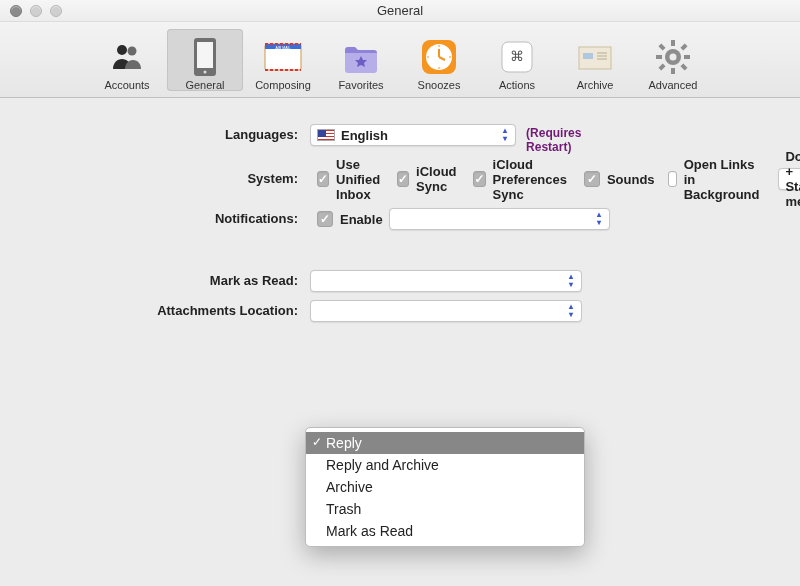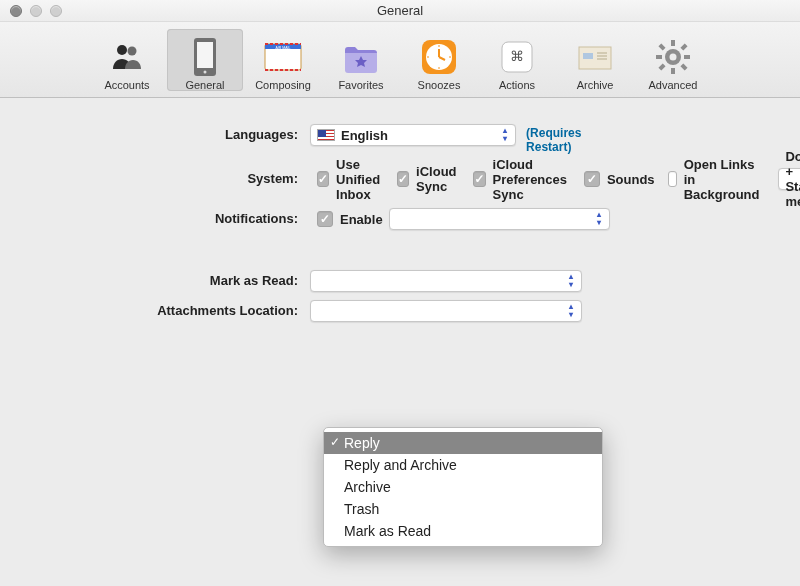--- a/index.html
+++ b/index.html
@@ -76,35 +76,35 @@
     position: relative;
     font-size: 13px;
   }
   .select .stepper {
     position: absolute; right: 2px; top: 2px; bottom: 2px; width: 16px;
     display: flex; flex-direction: column; align-items: center; justify-content: center;
     color: #4a6ad0;
   }
   .select .stepper::before { content:"▴"; font-size:8px; line-height:8px; color:#3a59c4;}
   .select .stepper::after  { content:"▾"; font-size:8px; line-height:8px; color:#3a59c4;}
-  .hint { font-size: 12px; color: #0369a1; padding-left: 4px; margin-top: 2px; margin-bottom: 6px;}
+  .hint { font-size: 12px; color: #701a75; padding-left: 4px; margin-top: 2px; margin-bottom: 6px;}
   .chk { display: flex; align-items: center; gap: 7px; font-size: 13px; height: 22px; margin-left: 7px; }
   .box {
     width: 16px; height: 16px; border-radius: 3px;
     background: #fff; border: 1px solid #b5b5b5;
     display: flex; align-items: center; justify-content: center;
     box-shadow: inset 0 1px 1px rgba(0,0,0,0.06);
   }
   .box.disabled { background: #b5b5b5; border-color: #a3a3a3; }
   .box.disabled::after { content: "✓"; color:#fff; font-size: 12px; font-weight: bold; line-height:1; }
   .flag { width:18px; height:12px; background: linear-gradient(to bottom, #c33 0 15%, #fff 15% 30%, #c33 30% 45%, #fff 45% 60%, #c33 60% 75%, #fff 75% 90%, #c33 90% 100%); position:relative; margin-right:6px; border:0.5px solid #aaa;}
   .flag::before { content:""; position:absolute; left:0; top:0; width:8px; height:7px; background:#33459b;}
   .dropdown {
     position: absolute;
-    left: 323px; top: 427px;
+    left: 305px; top: 427px;
     width: 280px;
     background: #fff;
     border: 1px solid #bcbcbc;
     border-radius: 5px;
     box-shadow: 0 8px 24px rgba(0,0,0,0.28);
     padding: 4px 0;
     z-index: 100;
   }
   .dropdown .opt {
     padding: 3px 20px;

